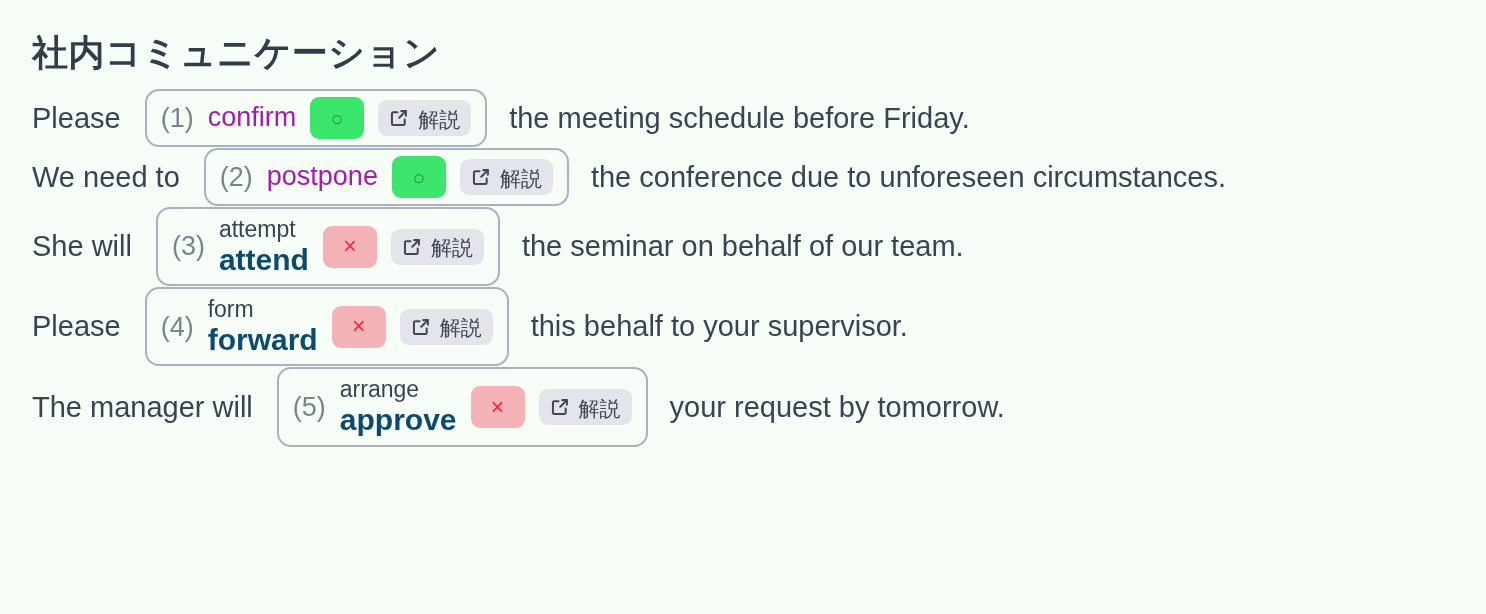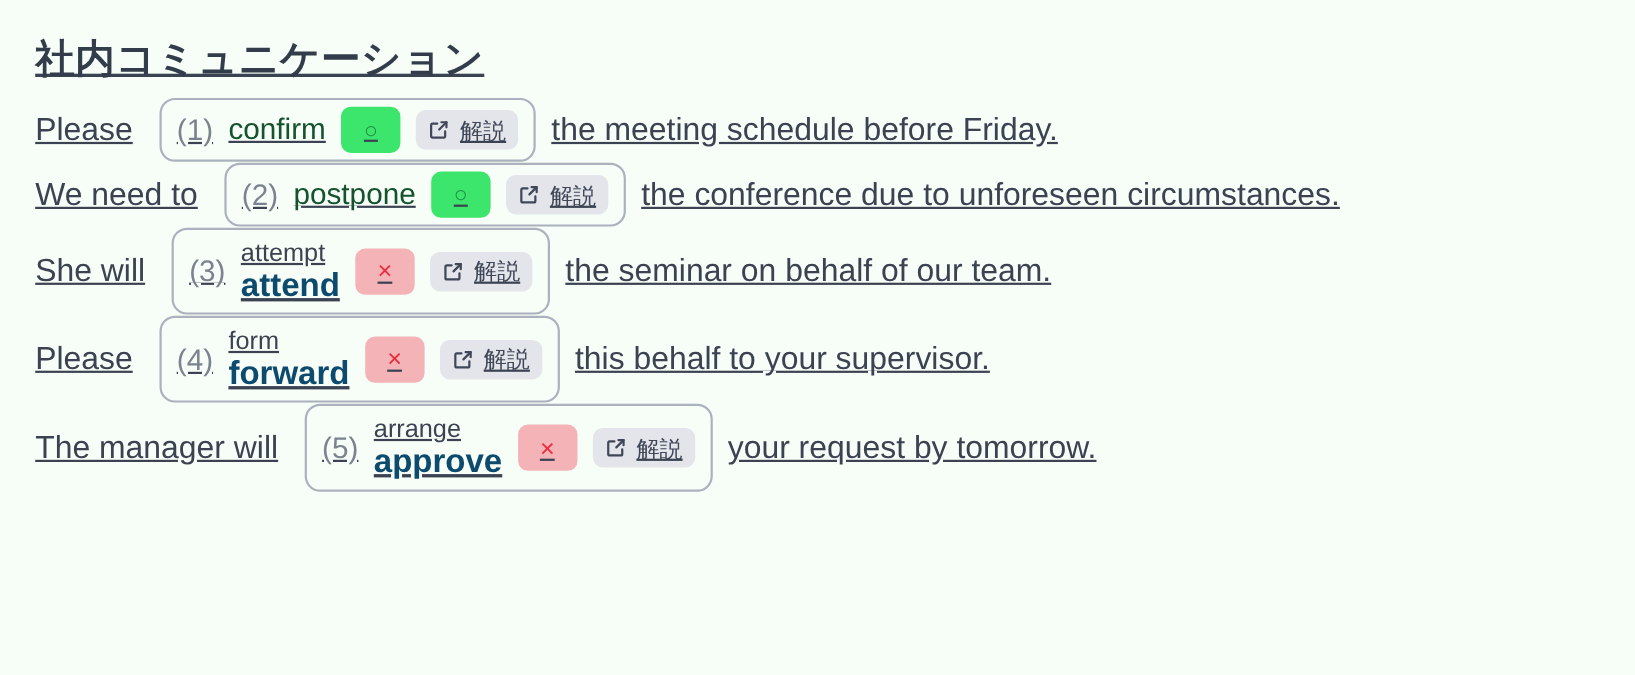--- a/index.html
+++ b/index.html
@@ -14,21 +14,20 @@
     color: #3b4352;
     overflow: hidden;
   }
 
   .page {
     position: relative;
     width: 1486px;
     height: 614px;
     box-sizing: border-box;
     padding: 30px 0 0 32px;
-    text-decoration: underline;
   }
 
   .page-title {
     font-size: 36px;
     font-weight: bold;
     line-height: 1.25;
     color: #333c4a;
     letter-spacing: 0.5px;
     margin: 0 0 14px 0;
     white-space: nowrap;
@@ -45,21 +44,21 @@
     align-items: center;
     white-space: nowrap;
   }
 
   .lead-text, .trail-text {
     font-size: 29px;
     line-height: 1.2;
     color: #3b4352;
   }
   .lead-text { padding-right: 24px; }
-  .trail-text { padding-left: 14px; }
+  .trail-text { padding-left: 22px; }
 
   
   .answer-card {
     display: inline-flex;
     align-items: center;
     gap: 14px;
     border: 2px solid #aab2bd;
     border-radius: 14px;
     background: transparent;
     padding: 6px 14px;
@@ -77,21 +76,21 @@
 
   .answer-stack {
     display: flex;
     flex-direction: column;
     justify-content: center;
     line-height: 1.08;
   }
 
   .answer-correct-single {
     font-size: 27px;
-    color: #14532d;
+    color: #a21caf;
   }
 
   .answer-user {
     font-size: 23px;
     color: #3b4352;
     font-weight: normal;
   }
   .answer-correct {
     font-size: 30px;
     color: #0c4a6e;

